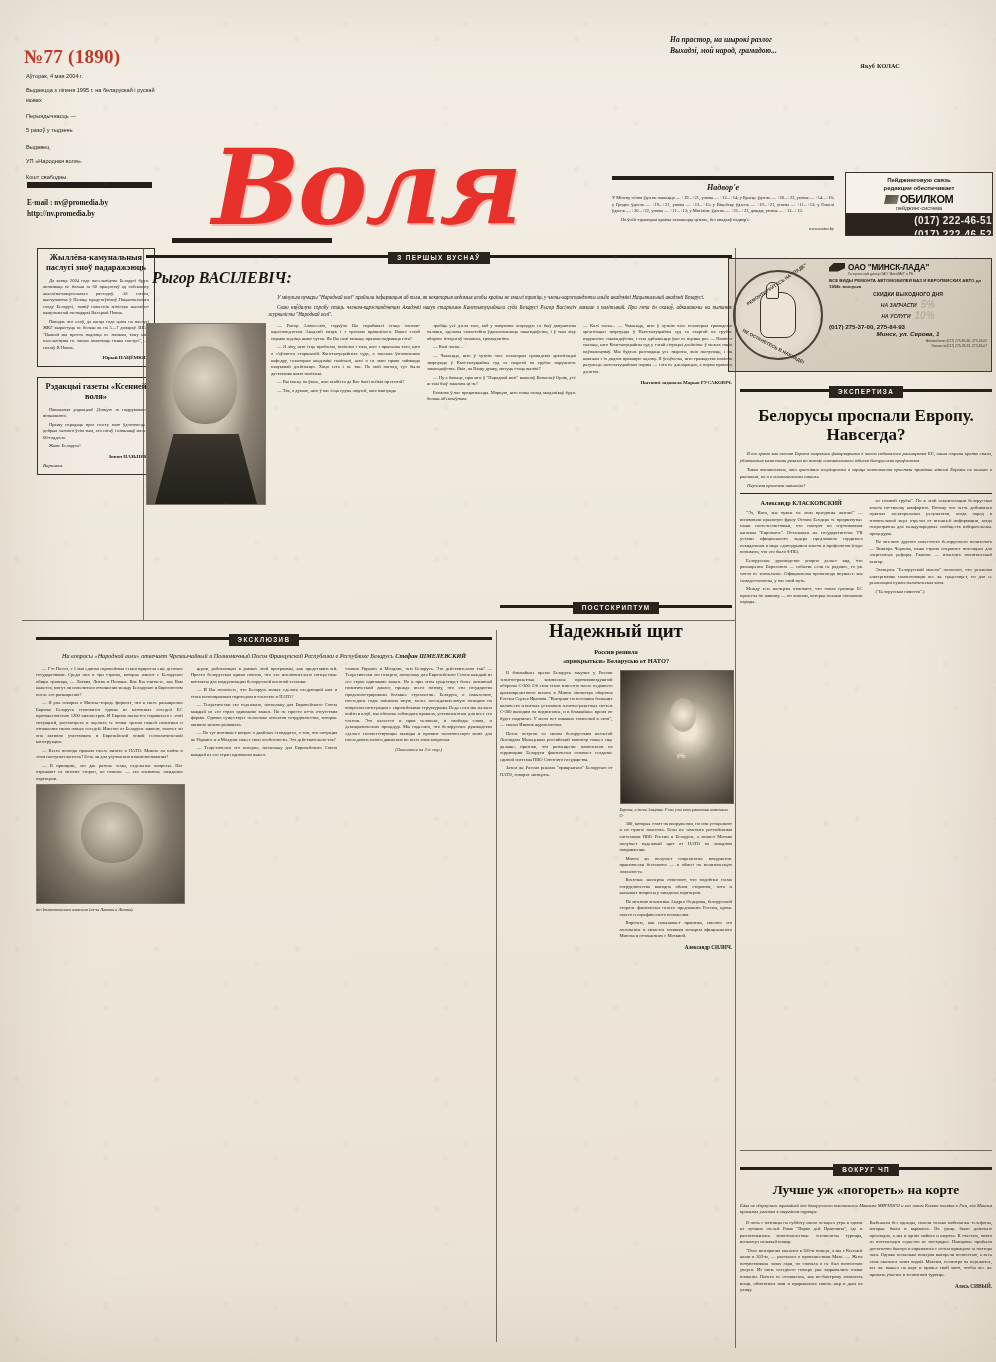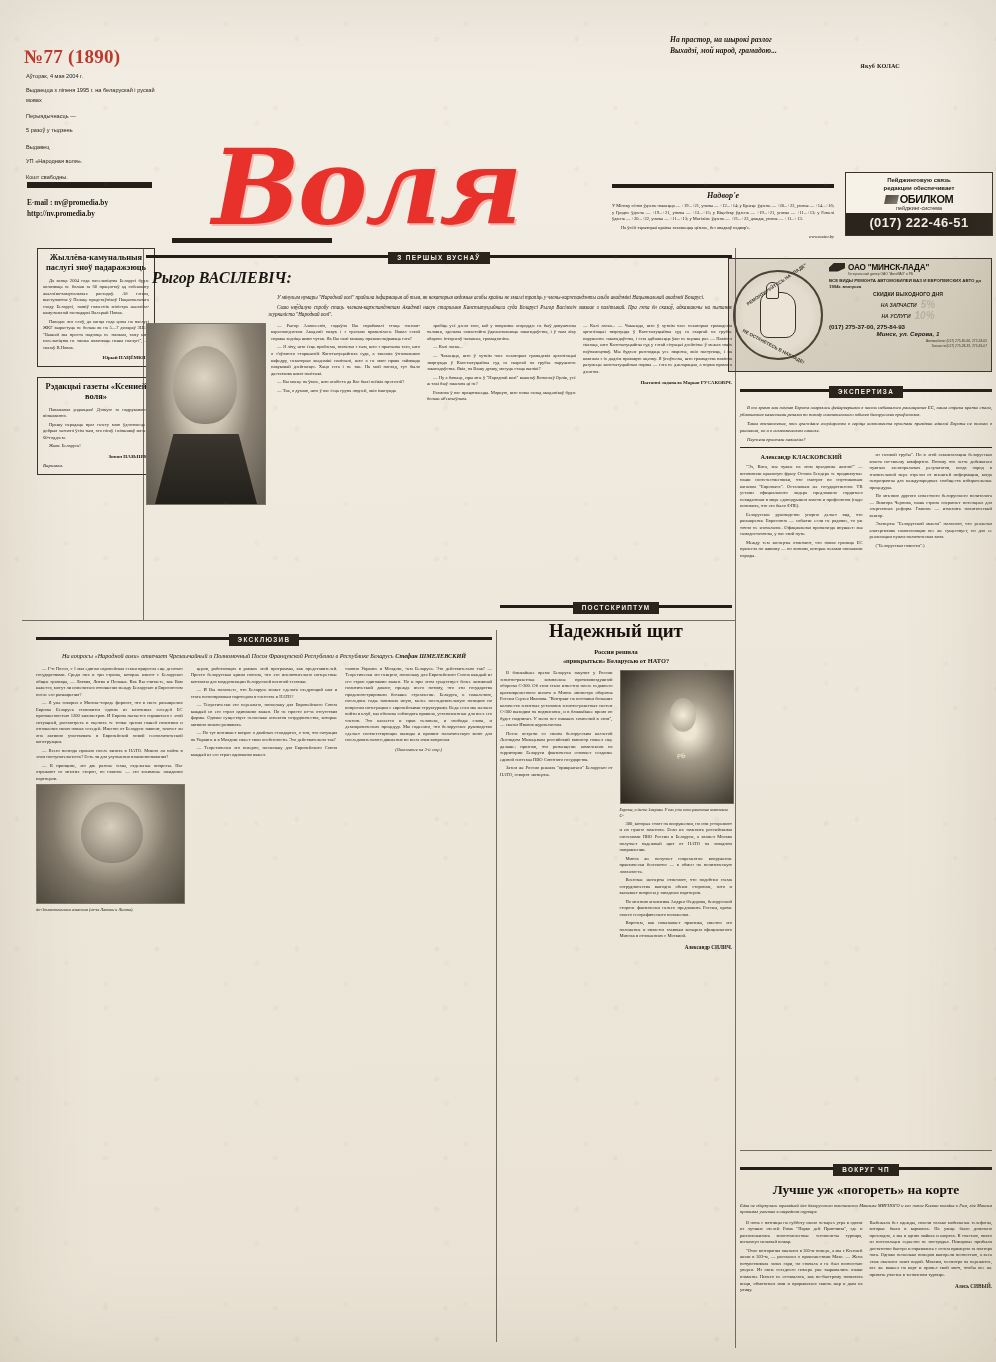--- a/index.html
+++ b/index.html
@@ -85,21 +85,21 @@
     text-shadow:2px 2px 0 rgba(232,49,42,.28);
   }
   .logo .l1{left:0;top:-6px;font-size:104px;}
   .logo .l2{left:62px;top:74px;font-size:104px;}
   .logo-dash{
     position:absolute;left:22px;top:186px;width:160px;height:5px;background:#231e18;
   }
 
   
   .weather{
-    position:absolute;left:612px;top:184px;width:222px;
+    position:absolute;left:612px;top:176px;width:222px;
   }
   .weather .wr{height:4px;background:#231e18;margin-bottom:3px;}
   .weather .wt{
     text-align:center;font-style:italic;font-weight:700;font-size:8.2px;margin:1px 0 3px;
   }
   .weather .wb{font-size:4.5px;line-height:1.45;text-align:justify;}
   .weather .wsrc{text-align:right;font-style:italic;font-size:4.4px;margin-top:3px;}
 
   
   .pager-ad{
@@ -114,22 +114,22 @@
   .pager-ad .pa2{
     display:flex;align-items:center;justify-content:center;gap:2px;margin-top:1px;
   }
   .pager-ad .pa2 .mark{
     width:13px;height:9px;background:linear-gradient(135deg,#4b443a,#8b8276);
     transform:skewX(-12deg);
   }
   .pager-ad .pa2 .nm{font-weight:700;font-size:11px;letter-spacing:-.4px;color:#15120e;}
   .pager-ad .pa3{text-align:center;font-size:5.4px;color:#2a241d;margin-top:0px;}
   .pager-ad .pa4{
-    background:#2a241d;color:#f3eee4;text-align:center;
-    font-weight:700;font-size:13px;line-height:1.35;margin-top:2px;padding:1px 0 2px;
+    background:#2a241d;color:#f3eee4;text-align:right;
+    font-weight:700;font-size:10px;line-height:1.35;margin-top:2px;padding:1px 0 2px;
     letter-spacing:.4px;
   }
 
   
   .lada-ad{
     position:absolute;left:728px;top:258px;width:262px;height:112px;
     border:1px solid #3a332b;
     background:linear-gradient(160deg,#ddd6c8,#cfc7b6);
     overflow:hidden;display:flex;
   }
@@ -476,20 +476,21 @@
         <div class="byline-right">Пытанні задавала
 Марыя РУСАКОВІЧ.</div>
       </div>
     </div>
   </div>
 
   <div class="expertise">
     <div class="kicker-wrap">
       <span class="kicker">ЭКСПЕРТИЗА</span>
     </div>
+    <h2>Белорусы проспали Европу. Навсегда?</h2>
     <div class="stand">
       <p>В то время как ночная Европа озарялась фейерверками в честь небывалого расширения ЕС, наша страна крепко спала, убаюканная казенными речами по поводу сомнительного юбилея белорусских профсоюзов.</p>
       <p>Такое впечатление, что граждане государства в сердце континента проспали праздник единой Европы не только в реальном, но и в символическом смысле.</p>
       <p>Неужели проспали навсегда?</p>
     </div>
     <div class="rule" style="margin:4px 0 0;"></div>
     <div class="exp-cols">
       <div>
         <div class="exp-author">Александр КЛАСКОВСКИЙ</div>
         <div class="body-col">

